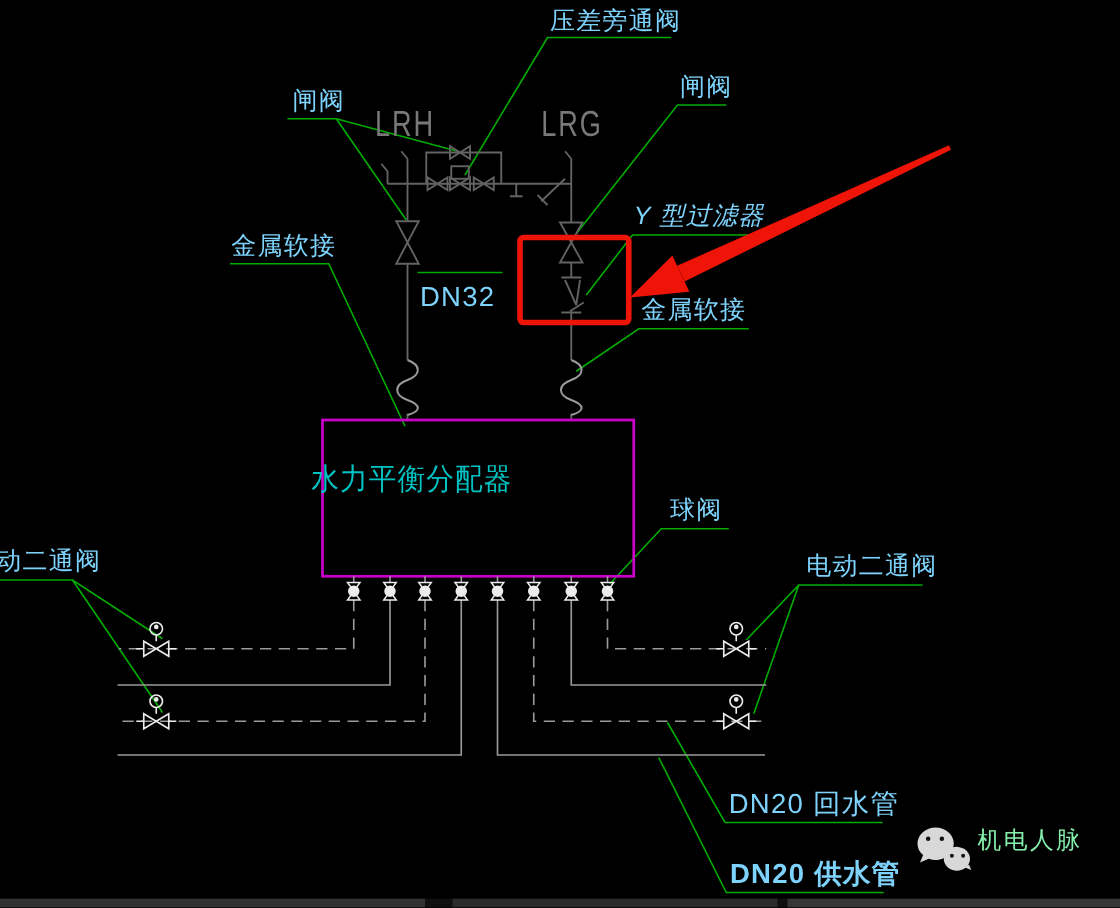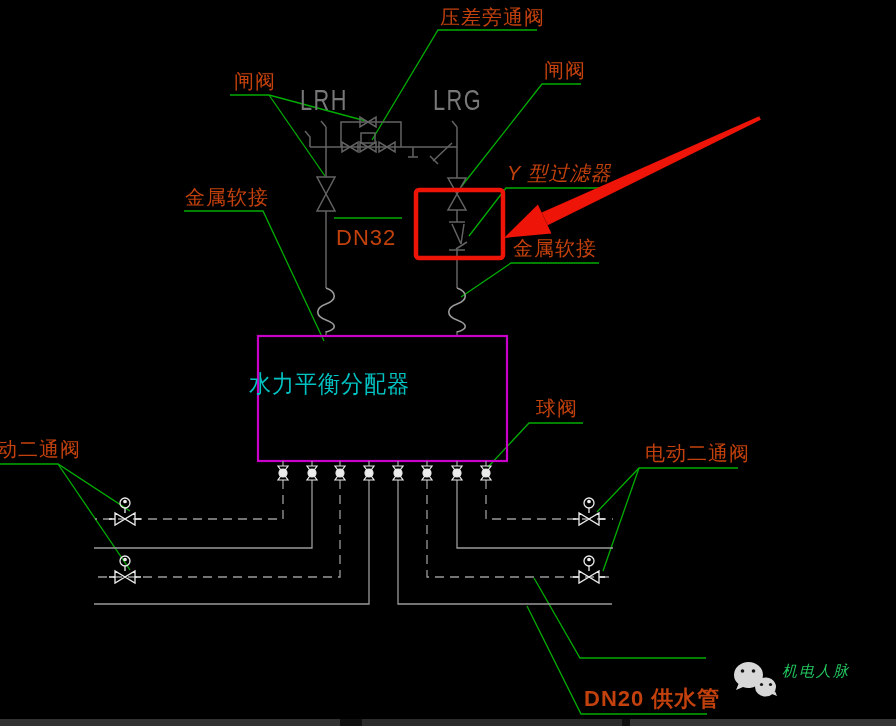--- a/index.html
+++ b/index.html
@@ -1,26 +1,26 @@
 <!DOCTYPE html>
 <html><head>
 <meta charset="utf-8">
 <style>
   html,body{margin:0;padding:0;background:#000;}
   body{width:896px;height:726px;overflow:hidden;position:relative;
        font-family:"Liberation Sans",sans-serif;}
   #stage{position:absolute;left:0;top:0;width:896px;height:726px;background:#000;}
   svg{position:absolute;left:0;top:0;}
   .lbl{position:absolute;white-space:nowrap;line-height:1.05;}
-  .g{color:#c2410c;font-size:20px;letter-spacing:1px;}
+  .g{color:#7dd3fc;font-size:20px;letter-spacing:1px;}
   .g.big{font-size:22px;}
   .cad{color:#787878;font-size:29px;font-weight:400;letter-spacing:2px;
        transform:scaleX(.75);transform-origin:left top;}
   .cyan{color:#00c2c2;font-size:24px;letter-spacing:1px;transform:scaleX(.92);transform-origin:left top;}
-  .wm{color:#22c55e;font-size:15px;letter-spacing:2px;font-style:italic;}
+  .wm{color:#86efac;font-size:19px;letter-spacing:2px;}
   .bbar{position:absolute;top:719px;height:7px;background:#101010;left:0;width:896px;}
   .bseg{position:absolute;top:0;height:7px;}
 </style>
 </head>
 <body>
 
 <div id="stage">
 
   <svg width="896" height="726" viewBox="0 0 896 726">
 
@@ -174,20 +174,21 @@
   <div class="lbl cad" style="left:300px;top:85px;">LRH</div>
   <div class="lbl cad" style="left:433px;top:85px;">LRG</div>
   <div class="lbl g" style="left:507px;top:163px;font-style:italic;">Y 型过滤器</div>
   <div class="lbl g" style="left:185px;top:187px;">金属软接</div>
   <div class="lbl g" style="left:513px;top:238px;">金属软接</div>
   <div class="lbl g big" style="left:336px;top:193px;margin-top:33px;">DN32</div>
   <div class="lbl cyan" style="left:249px;top:371px;">水力平衡分配器</div>
   <div class="lbl g" style="left:536px;top:398px;text-align:center;">球阀</div>
   <div class="lbl g" style="left:-24px;top:439px;">电动二通阀</div>
   <div class="lbl g" style="left:645px;top:443px;">电动二通阀</div>
+  <div class="lbl g big" style="left:583px;top:631px;">DN20 回水管</div>
   <div class="lbl g big" style="left:584px;top:687px;font-weight:bold;">DN20 供水管</div>
   <div class="lbl wm" style="left:782px;top:663px;">机电人脉</div>
 
   <div class="bbar">
     <div class="bseg" style="left:0;width:340px;background:#323232;"></div>
     <div class="bseg" style="left:362px;width:260px;background:#2b2b2b;"></div>
     <div class="bseg" style="left:630px;width:266px;background:#363636;"></div>
   </div>
 </div>
 

